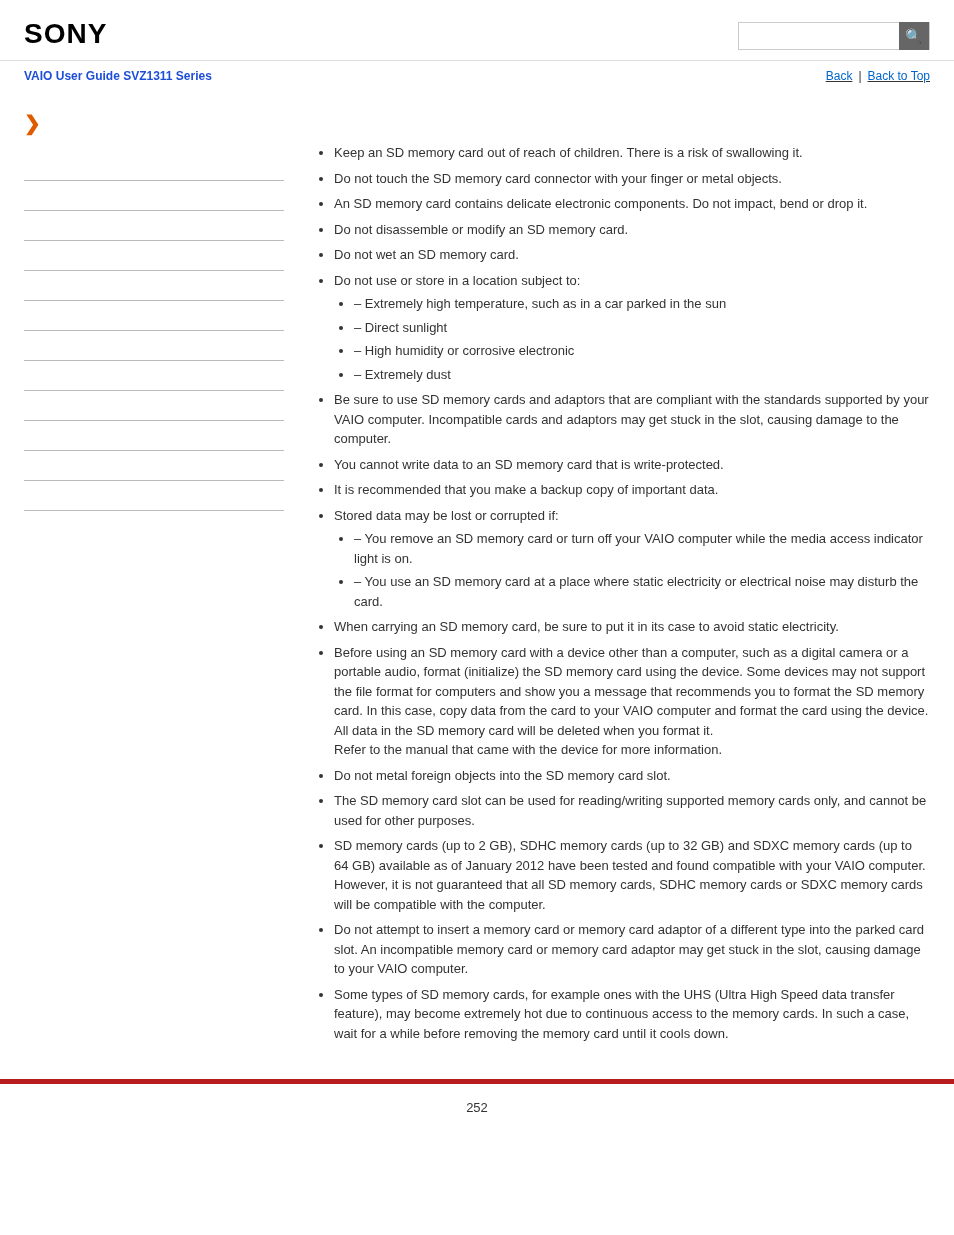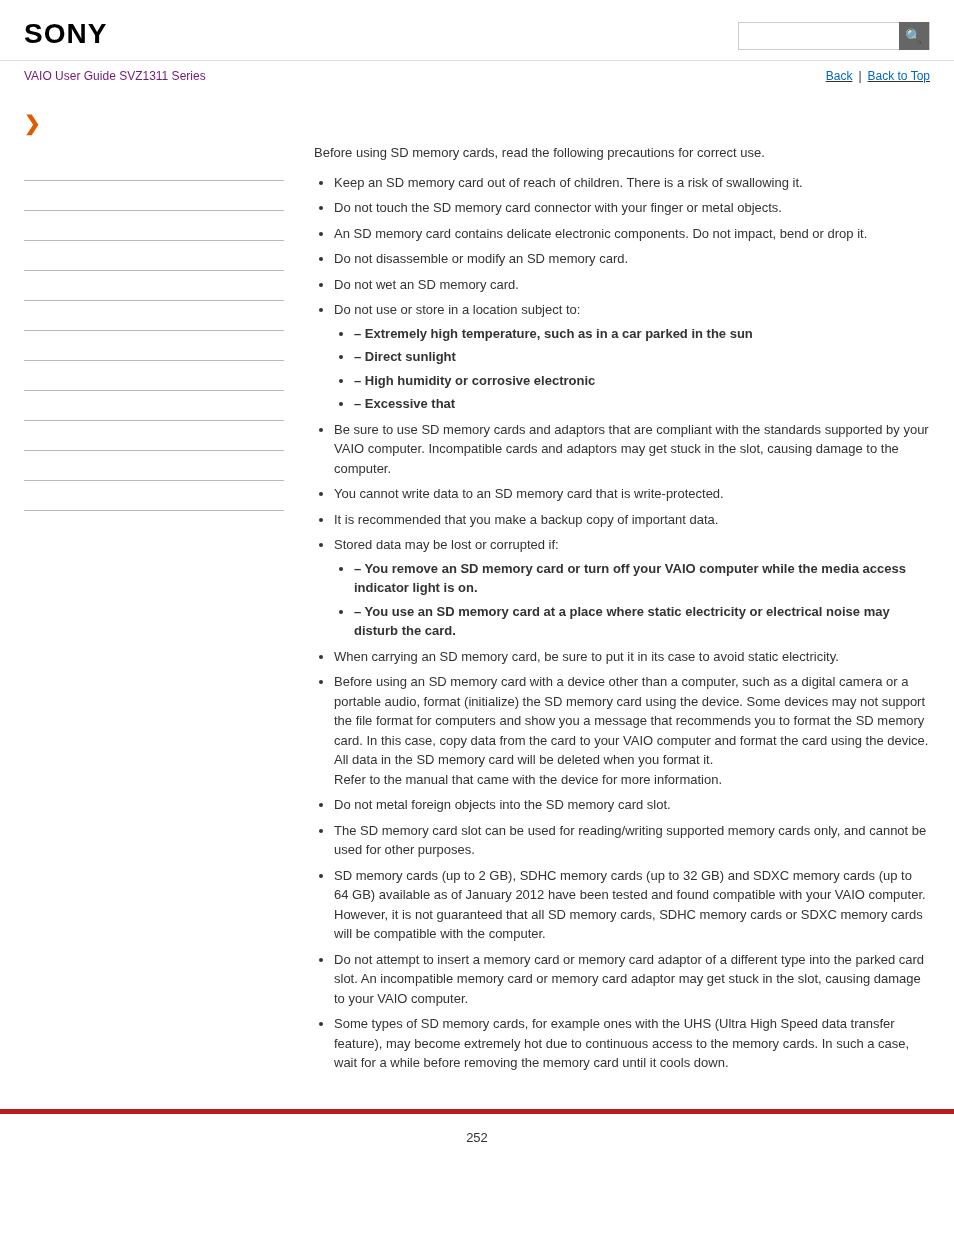--- a/index.html
+++ b/index.html
@@ -56,21 +56,22 @@
 
     
     .nav-bar {
       display: flex;
       align-items: center;
       justify-content: space-between;
       padding: 8px 24px;
       font-size: 12px;
     }
     .nav-left {
-      color: #701a75;
+      color: #1d4ed8;
+      font-weight: bold;
     }
     .nav-right {
       display: flex;
       gap: 6px;
       text-decoration: underline;
     }
     .nav-link {
       color: #0066cc;
       text-decoration: none;
       cursor: pointer;
@@ -133,21 +134,20 @@
     .main-content ul li {
       margin-bottom: 6px;
       font-size: 13px;
       line-height: 1.5;
       list-style-type: disc;
     }
     .main-content ul.sub-list {
       list-style-type: none;
       margin-left: 20px;
       margin-top: 4px;
-      font-weight: bold;
     }
     .main-content ul.sub-list li {
       margin-bottom: 4px;
     }
     .main-content ul.sub-list li::before {
       content: "– ";
     }
 
     
     .footer {
@@ -193,33 +193,32 @@
     <div class="sidebar-item"></div>
     <div class="sidebar-item"></div>
     <div class="sidebar-item"></div>
     <div class="sidebar-item"></div>
     <div class="sidebar-item"></div>
     <div class="sidebar-item"></div>
     <div class="sidebar-item"></div>
   </div>
 
   <div class="main-content">
-    <p class="intro">Before using SD memory cards, read the following precautions for correct use.</p>
     <ul>
       <li>Keep an SD memory card out of reach of children. There is a risk of swallowing it.</li>
       <li>Do not touch the SD memory card connector with your finger or metal objects.</li>
       <li>An SD memory card contains delicate electronic components. Do not impact, bend or drop it.</li>
       <li>Do not disassemble or modify an SD memory card.</li>
       <li>Do not wet an SD memory card.</li>
       <li>Do not use or store in a location subject to:
         <ul class="sub-list">
           <li>Extremely high temperature, such as in a car parked in the sun</li>
           <li>Direct sunlight</li>
           <li>High humidity or corrosive electronic</li>
-          <li>Excessive that</li>
+          <li>Extremely dust</li>
         </ul>
       </li>
       <li>Be sure to use SD memory cards and adaptors that are compliant with the standards supported by your VAIO computer. Incompatible cards and adaptors may get stuck in the slot, causing damage to the computer.</li>
       <li>You cannot write data to an SD memory card that is write-protected.</li>
       <li>It is recommended that you make a backup copy of important data.</li>
       <li>Stored data may be lost or corrupted if:
         <ul class="sub-list">
           <li>You remove an SD memory card or turn off your VAIO computer while the media access indicator light is on.</li>
           <li>You use an SD memory card at a place where static electricity or electrical noise may disturb the card.</li>
         </ul>

